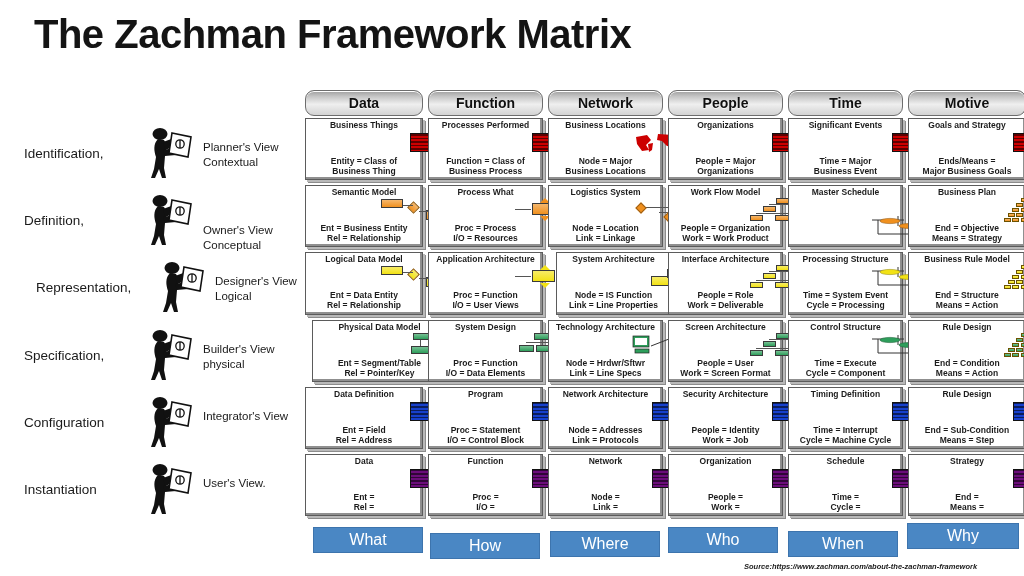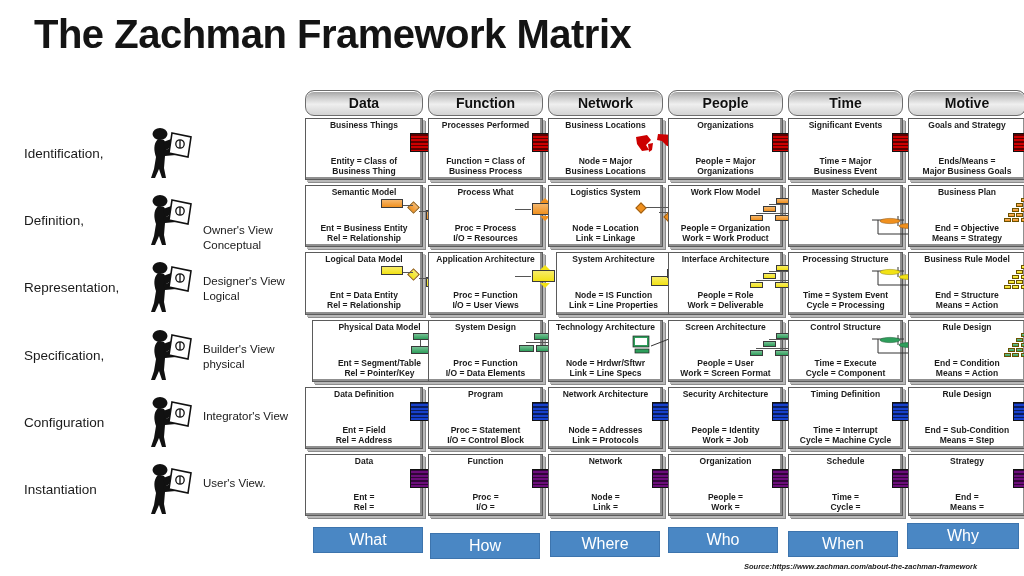--- a/index.html
+++ b/index.html
@@ -117,20 +117,24 @@
             <path d="M20 26 L31 24 L33 31 L22 32 Z"></path>
           </g>
           <g fill="#fff" stroke="#111" stroke-width="1.6">
             <path d="M29 9 L48 13 L45 33 L26 29 Z"></path>
           </g>
           <g fill="none" stroke="#111" stroke-width="1.3">
             <circle cx="37" cy="20" r="4.2"></circle>
             <path d="M37 16 L37 24"></path>
           </g>
         </svg></div>
+      <div class="persp-view" style="top: 20px;">
+        <span>Planner's View</span>
+        <span>Contextual</span>
+      </div>
     </div>
     <div class="persp-row" style="top: 69px;">
       <div class="persp-stage" style="top: 26px;">Definition,</div>
       <div class="persp-figure" style="top: 4px;"><svg viewBox="0 0 54 56" width="54" height="56" aria-hidden="true">
           <g fill="#111">
             <ellipse cx="17" cy="10" rx="7.5" ry="6"></ellipse>
             <path d="M15 15 C10 20 11 27 13 33 L11 45 L8 54 L12 54 L16 45 L19 54 L23 54 L21 44 L22 32 C24 27 24 20 21 16 Z"></path>
             <path d="M20 18 L31 14 L33 22 L22 26 Z"></path>
             <path d="M20 26 L31 24 L33 31 L22 32 Z"></path>
           </g>
@@ -140,21 +144,21 @@
           <g fill="none" stroke="#111" stroke-width="1.3">
             <circle cx="37" cy="20" r="4.2"></circle>
             <path d="M37 16 L37 24"></path>
           </g>
         </svg></div>
       <div class="persp-view" style="top: 20px; margin-top: 16px;">
         <span>Owner's View</span>
         <span>Conceptual</span>
       </div>
     </div>
-    <div class="persp-row" style="top: 136px;">
+    <div class="persp-row" style="top: 136px; margin-left: 12px;">
       <div class="persp-stage" style="top: 26px;">Representation,</div>
       <div class="persp-figure" style="top: 4px;"><svg viewBox="0 0 54 56" width="54" height="56" aria-hidden="true">
           <g fill="#111">
             <ellipse cx="17" cy="10" rx="7.5" ry="6"></ellipse>
             <path d="M15 15 C10 20 11 27 13 33 L11 45 L8 54 L12 54 L16 45 L19 54 L23 54 L21 44 L22 32 C24 27 24 20 21 16 Z"></path>
             <path d="M20 18 L31 14 L33 22 L22 26 Z"></path>
             <path d="M20 26 L31 24 L33 31 L22 32 Z"></path>
           </g>
           <g fill="#fff" stroke="#111" stroke-width="1.6">
             <path d="M29 9 L48 13 L45 33 L26 29 Z"></path>

